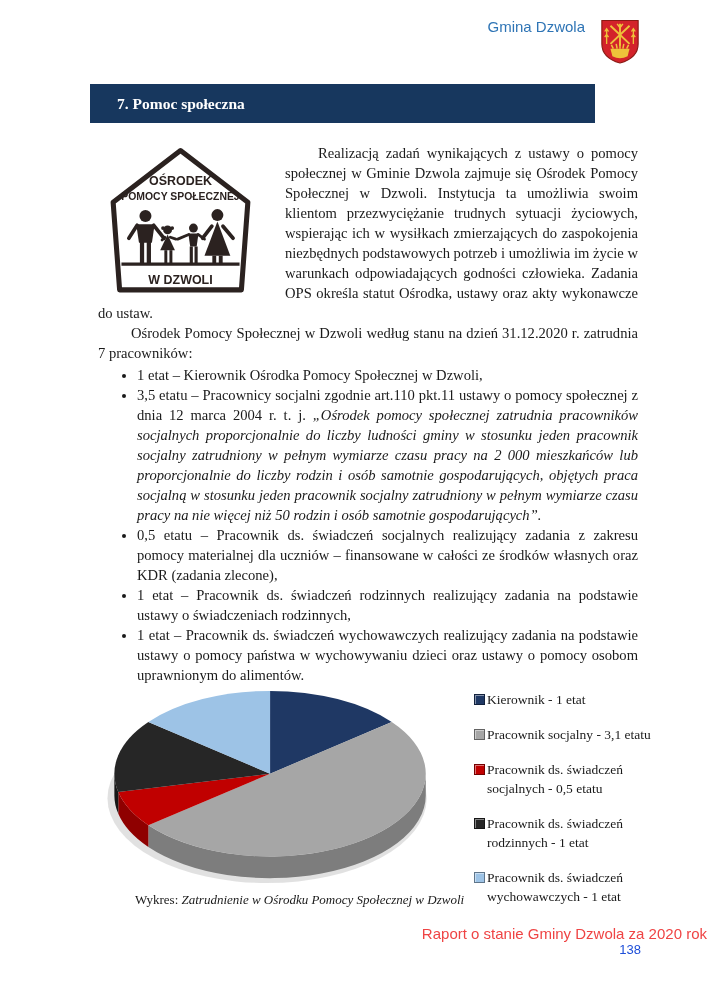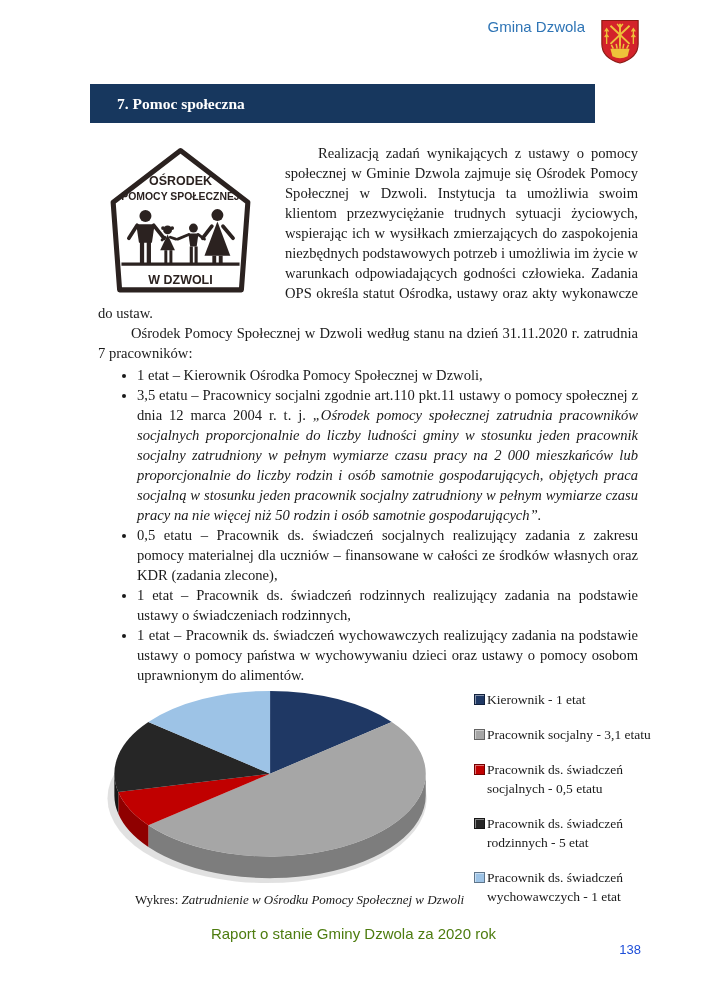--- a/index.html
+++ b/index.html
@@ -25,22 +25,22 @@
   em { font-style:italic; }
   
   .chart-row { position:absolute; left:106px; top:686px; display:flex; }
   .legend { margin-left:32px; margin-top:4px; display:flex; flex-direction:column; gap:16px; font-size:13.5px; line-height:19px; }
   .legend-item { display:flex; gap:2px; }
   .legend-marker { flex:0 0 9px; width:9px; height:9px; margin-top:4px; border:1px solid rgba(0,0,0,.4);
                    box-shadow:inset 1px 1px 0 rgba(255,255,255,.45); }
   .legend-text { width:186px; }
   
   .caption { position:absolute; left:135px; top:892px; margin:0; font-size:13px; }
-  .footer-line { position:absolute; left:0; top:925px; width:707px; margin:0; text-align:center;
-                 font-family:"Liberation Sans", sans-serif; font-size:15px; color:#4d7c0f; }
+  .footer-line { position:absolute; left:0; top:925px; width:707px; margin:0; text-align:right;
+                 font-family:"Liberation Sans", sans-serif; font-size:15px; color:#ef4444; }
   .page-num { position:absolute; top:942px; right:66px; margin:0;
               font-family:"Liberation Sans", sans-serif; font-size:13px; color:#1d4ed8; }
   .logo-text { font-family:"Liberation Sans", sans-serif; font-weight:bold; fill:#2b2220; }
 </style>
 </head>
 <body>
 
 <div class="page">
 
   <div class="top-header">
@@ -89,21 +89,21 @@
           <rect x="95.2" y="110" width="3.4" height="18"></rect>
         <circle cx="120" cy="76" r="6.5"></circle>
         <path d="M120 83 L106 120 L134 120 Z"></path>
         <path d="M114 88 L104 101 M126 88 L137 101" stroke="#2b2220" stroke-width="4" stroke-linecap="round"></path>
         <rect x="114.5" y="120" width="4.2" height="8"></rect>
           <rect x="121.5" y="120" width="4.2" height="8"></rect>
       </g>
     </svg>
 
     <p class="p1"><span>Realizacją zadań wynikających z ustawy o pomocy społecznej w Gminie Dzwola zajmuje się Ośrodek Pomocy Społecznej w Dzwoli.  Instytucja ta umożliwia swoim klientom przezwyciężanie trudnych sytuacji życiowych, wspierając ich w wysiłkach zmierzających do zaspokojenia niezbędnych podstawowych potrzeb i umożliwia im życie w warunkach odpowiadających godności człowieka. Zadania OPS określa statut Ośrodka, ustawy oraz akty wykonawcze do ustaw.</span></p>
-    <p class="p2">Ośrodek Pomocy Społecznej w Dzwoli według stanu na dzień 31.11.2020 r. zatrudnia 7  pracowników:</p>
+    <p class="p2">Ośrodek Pomocy Społecznej w Dzwoli według stanu na dzień 31.12.2020 r. zatrudnia 7  pracowników:</p>
 
     <ul class="bullets">
       <li><span>1 etat  – Kierownik Ośrodka Pomocy Społecznej w Dzwoli,</span></li>
       <li><span>3,5 etatu – Pracownicy socjalni zgodnie art.110 pkt.11 ustawy o pomocy społecznej z dnia 12 marca 2004 r. t. j. </span><em>„Ośrodek pomocy społecznej zatrudnia pracowników socjalnych proporcjonalnie do liczby ludności gminy w stosunku jeden pracownik socjalny zatrudniony w pełnym wymiarze czasu pracy na 2 000 mieszkańców lub proporcjonalnie do liczby rodzin i osób samotnie gospodarujących, objętych praca socjalną w stosunku jeden pracownik socjalny zatrudniony w pełnym wymiarze czasu pracy na nie więcej niż 50 rodzin i osób samotnie gospodarujących”.</em></li>
       <li><span>0,5 etatu – Pracownik ds. świadczeń socjalnych realizujący zadania z zakresu pomocy materialnej dla uczniów – finansowane w całości ze środków własnych oraz KDR (zadania zlecone),</span></li>
       <li><span>1 etat – Pracownik ds. świadczeń rodzinnych realizujący zadania na podstawie ustawy o świadczeniach rodzinnych,</span></li>
       <li><span>1 etat – Pracownik ds. świadczeń wychowawczych realizujący zadania na podstawie ustawy o  pomocy państwa w wychowywaniu dzieci oraz ustawy o pomocy osobom uprawnionym do alimentów.</span></li>
     </ul>
   </div>
 
@@ -127,21 +127,21 @@
       <div class="legend-item">
         <span class="legend-marker" style="background-color: rgb(166, 166, 166);"></span>
         <span class="legend-text">Pracownik socjalny - 3,1 etatu</span>
       </div>
       <div class="legend-item">
         <span class="legend-marker" style="background-color: rgb(192, 0, 0);"></span>
         <span class="legend-text">Pracownik ds. świadczeń socjalnych - 0,5 etatu</span>
       </div>
       <div class="legend-item">
         <span class="legend-marker" style="background-color: rgb(38, 38, 38);"></span>
-        <span class="legend-text">Pracownik ds. świadczeń rodzinnych - 5 etat</span>
+        <span class="legend-text">Pracownik ds. świadczeń rodzinnych - 1 etat</span>
       </div>
       <div class="legend-item">
         <span class="legend-marker" style="background-color: rgb(157, 195, 230);"></span>
         <span class="legend-text">Pracownik ds. świadczeń wychowawczych - 1 etat</span>
       </div>
     </div>
   </div>
 
   <p class="caption"><span>Wykres: </span><em>Zatrudnienie w Ośrodku Pomocy Społecznej w Dzwoli</em></p>
   <p class="footer-line">Raport o stanie Gminy Dzwola za 2020 rok</p>

